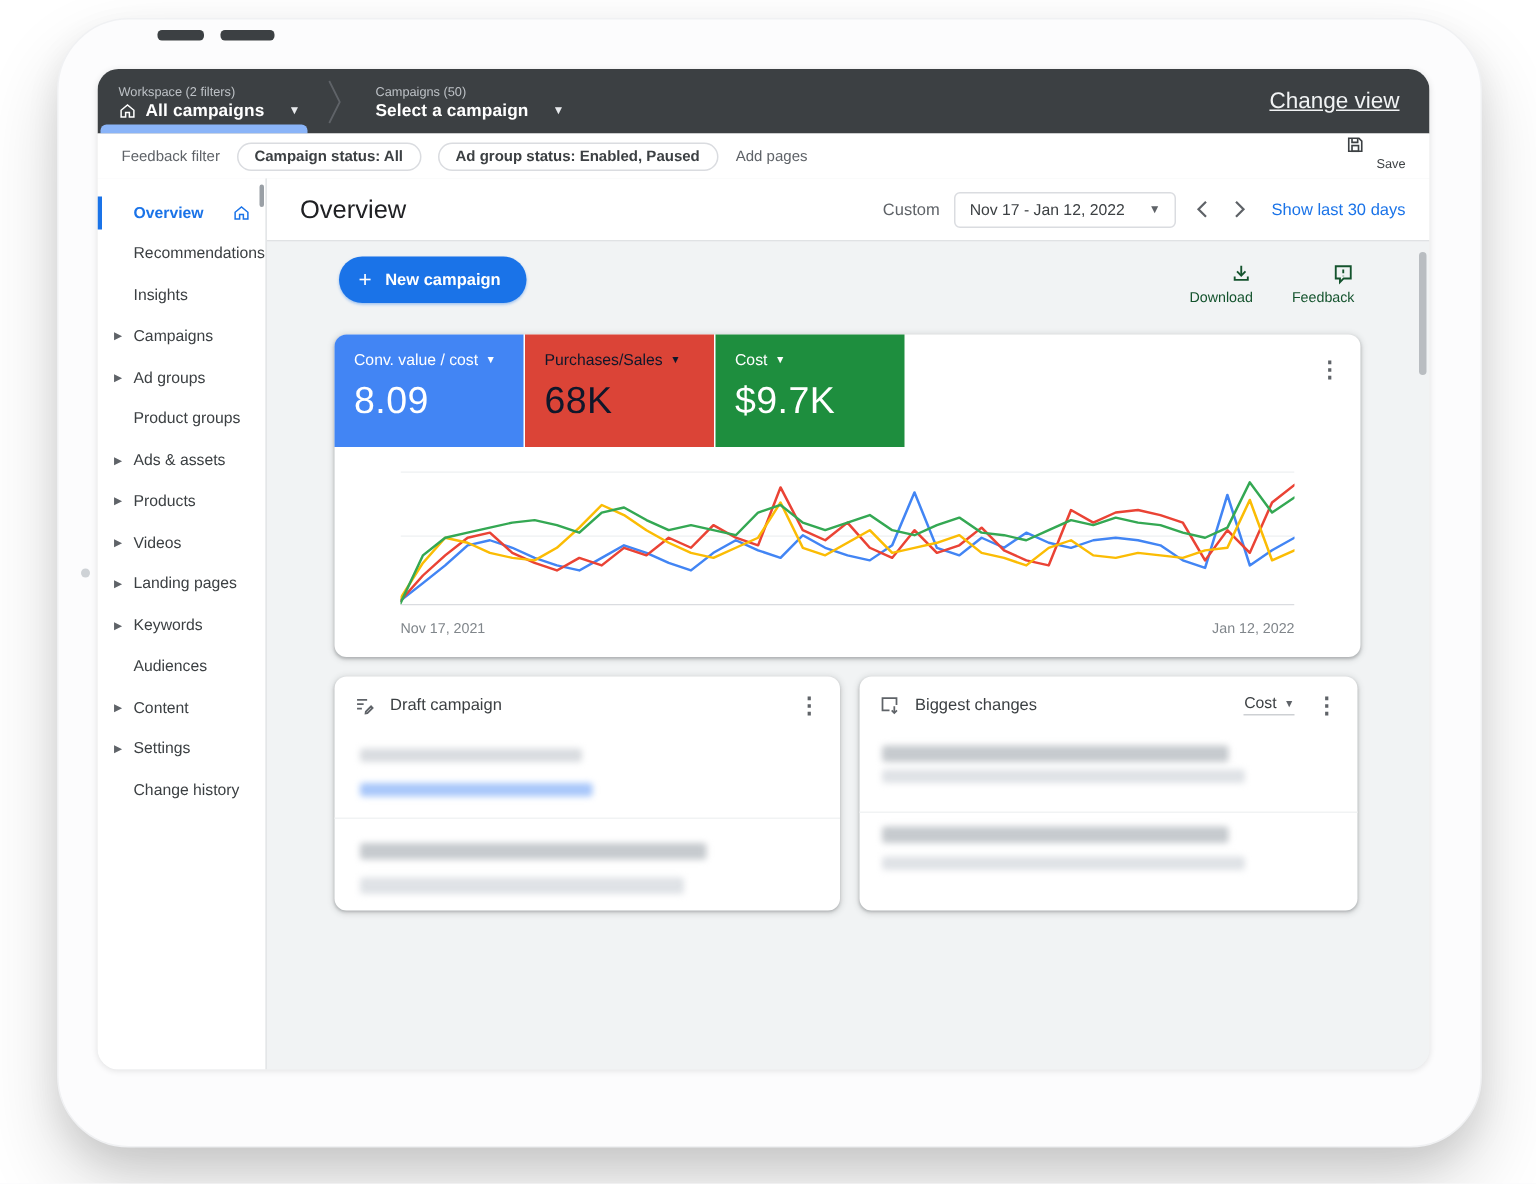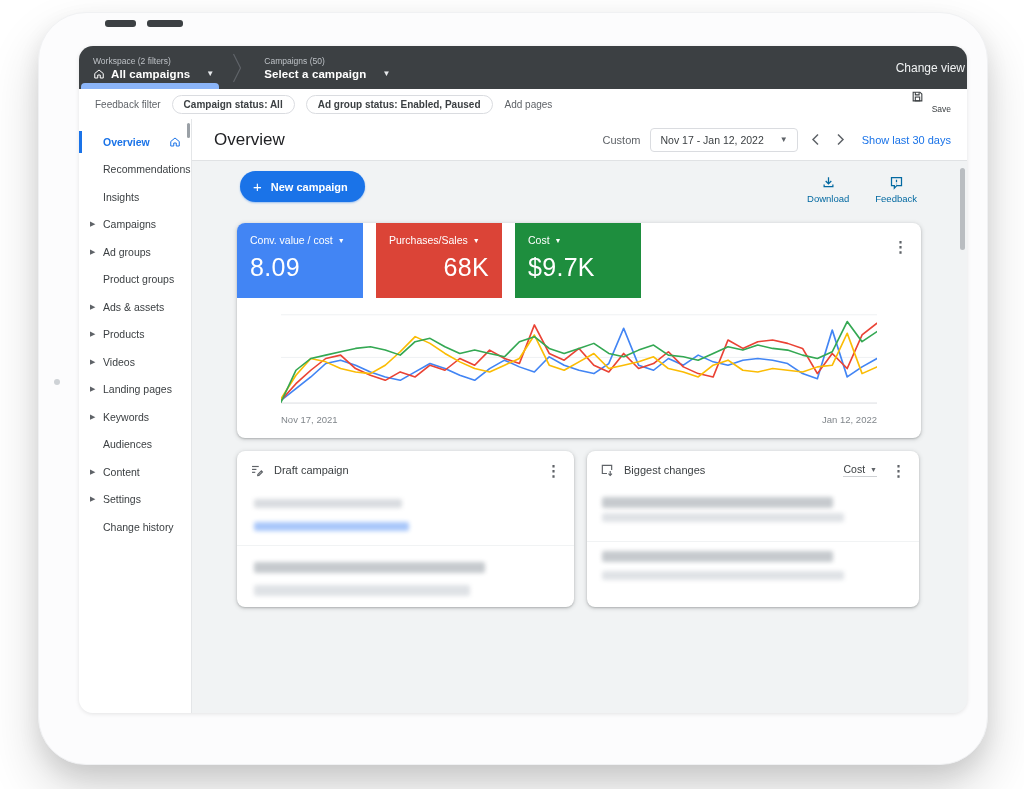--- a/index.html
+++ b/index.html
@@ -10,35 +10,35 @@
   
   .tablet { position:absolute; left:38px; top:12px; width:950px; height:753px;
     background:#fcfcfd; border:1px solid #f0f1f3; border-radius:48px;
     box-shadow:0 26px 52px rgba(0,0,0,.16), 0 10px 22px rgba(0,0,0,.09); }
   .pill { position:absolute; height:7px; background:#3c4043; border-radius:3px; top:7px; }
   .pill1 { left:66px; width:31px; }
   .pill2 { left:108px; width:36px; }
   .cam { position:absolute; left:15px; top:366px; width:6px; height:6px; border-radius:50%; background:#ced2d6; }
 
   
-  .screen { position:absolute; left:40px; top:33px; width:888px; height:667px;
+  .screen { position:absolute; left:26px; top:33px; width:888px; height:667px;
     border-radius:14px; overflow:hidden; background:#f1f3f4; display:flex; flex-direction:column;
     box-shadow:0 1px 4px rgba(0,0,0,.10); }
 
   
   .topbar { position:relative; height:43px; background:#3c4043; color:#fff;
     display:flex; align-items:stretch; flex:0 0 auto; }
   .tab { display:flex; flex-direction:column; justify-content:center; padding:0 10px 0 14px; position:relative; }
   .tab-small { font-size:8.5px; color:#bdc1c6; margin-bottom:2px; }
   .tab-main { display:flex; align-items:center; gap:6px; font-size:11.5px; font-weight:700; letter-spacing:.1px; }
   .tab-caret { font-size:8px; color:#e8eaed; margin-left:10px; }
   .tab-sep { display:flex; align-items:center; padding:0 8px; }
   .tab-indicator { position:absolute; left:2px; bottom:0; width:138px; height:6px;
     background:#8ab4f8; border-radius:4px 4px 0 0; }
-  .change-view { margin-left:auto; align-self:center; padding-right:2px; font-size:12px; color:#f1f3f4; cursor:pointer; }
+  .change-view { margin-left:auto; align-self:center; padding-right:20px; font-size:15px; color:#f1f3f4; cursor:pointer;text-decoration:underline; }
 
   
   .filterbar { position:relative; height:30px; background:#fff; display:flex; align-items:center; flex:0 0 auto; }
   .fb-title { font-size:10px; color:#5f6368; margin-left:16px; }
   .chip { border:1px solid #dadce0; border-radius:14px; padding:3px 11px; font-size:10px;
     font-weight:700; color:#3c4043; margin-left:11px; background:#fff; cursor:pointer; white-space:nowrap; }
   .add-filter { font-size:10px; color:#5f6368; margin-left:12px; cursor:pointer; }
   .save-block { position:absolute; right:16px; top:1px; display:flex; flex-direction:column; align-items:center; cursor:pointer; color:#3c4043; }
   .save-block svg { width:13px; height:13px; }
   .save-lbl { font-size:8.5px; margin-top:1px;padding-left:48px; }
@@ -69,27 +69,27 @@
   .nav-chip { color:#5f6368; cursor:pointer; display:flex; align-items:center; padding:0 3px; }
   .show-last { font-size:11px; font-weight:400; color:#1a73e8; cursor:pointer; margin-left:4px; }
 
   .main-body { position:relative; flex:1; }
 
   .new-campaign { position:absolute; left:48px; top:10px; height:31px; border-radius:16px; background:#1a73e8;
     color:#fff; display:flex; align-items:center; gap:9px; padding:0 17px 0 13px; font-size:11px; font-weight:700;
     cursor:pointer; box-shadow:0 1px 2px rgba(26,115,232,.4); border:none; }
   .plus { font-size:15px; font-weight:400; line-height:1; }
   .dl-fb { position:absolute; right:50px; top:14px; display:flex; gap:26px; }
-  .icon-btn { display:flex; flex-direction:column; align-items:center; color:#0369a1; cursor:pointer; }
+  .icon-btn { display:flex; flex-direction:column; align-items:flex-end; color:#14532d; cursor:pointer; }
   .icon-btn svg { width:15px; height:15px; }
   .icon-btn span { font-size:9.5px; margin-top:3px; }
 
   .card { background:#fff; border-radius:8px; box-shadow:0 1px 2px rgba(60,64,67,.28), 0 1px 4px 1px rgba(60,64,67,.14); }
   .summary-card { position:absolute; left:45px; top:62px; width:684px; height:215px; }
-  .metric-row { display:flex; gap:13px; }
+  .metric-row { display:flex; gap:1px; }
   .metric { width:126px; height:75px; padding:11px 13px; cursor:pointer; }
   .metric:first-child { border-top-left-radius:8px; }
   .metric-label { font-size:10.5px; font-weight:500; display:flex; align-items:center; gap:5px; white-space:nowrap; }
   .metric-label .tab-caret { font-size:7px; color:inherit; margin:0; }
   .metric-value { font-size:25px; font-weight:300; margin-top:7px; letter-spacing:.3px; }
   .kebab { font-size:15px; color:#5f6368; cursor:pointer; line-height:1; letter-spacing:0; font-weight:700; }
   .summary-kebab { position:absolute; top:16px; right:13px; }
   .chart-wrap { position:absolute; left:44px; right:44px; top:84px; height:97px; }
   .chart-wrap svg { width:100%; height:100%; display:block; }
   .axis-labels { position:absolute; left:44px; right:44px; bottom:13px; display:flex; justify-content:space-between;
@@ -289,21 +289,21 @@
 
             <div class="card summary-card">
               <div class="metric-row">
                 <div class="metric" style="background: rgb(66, 133, 244); color: rgb(255, 255, 255);">
                   <span class="metric-label">
                       <span>Conv. value / cost</span>
                       <span class="tab-caret">▼</span>
                     </span>
                   <div class="metric-value">8.09</div>
                 </div>
-                <div class="metric" style="background: rgb(219, 68, 55); color: #ffffff; text-align: right;">
+                <div class="metric" style="background: rgb(219, 68, 55); color: #0f172a;">
                   <span class="metric-label">
                       <span>Purchases/Sales</span>
                       <span class="tab-caret">▼</span>
                     </span>
                   <div class="metric-value">68K</div>
                 </div>
                 <div class="metric" style="background: rgb(30, 142, 62); color: rgb(255, 255, 255);">
                   <span class="metric-label">
                       <span>Cost</span>
                       <span class="tab-caret">▼</span>

